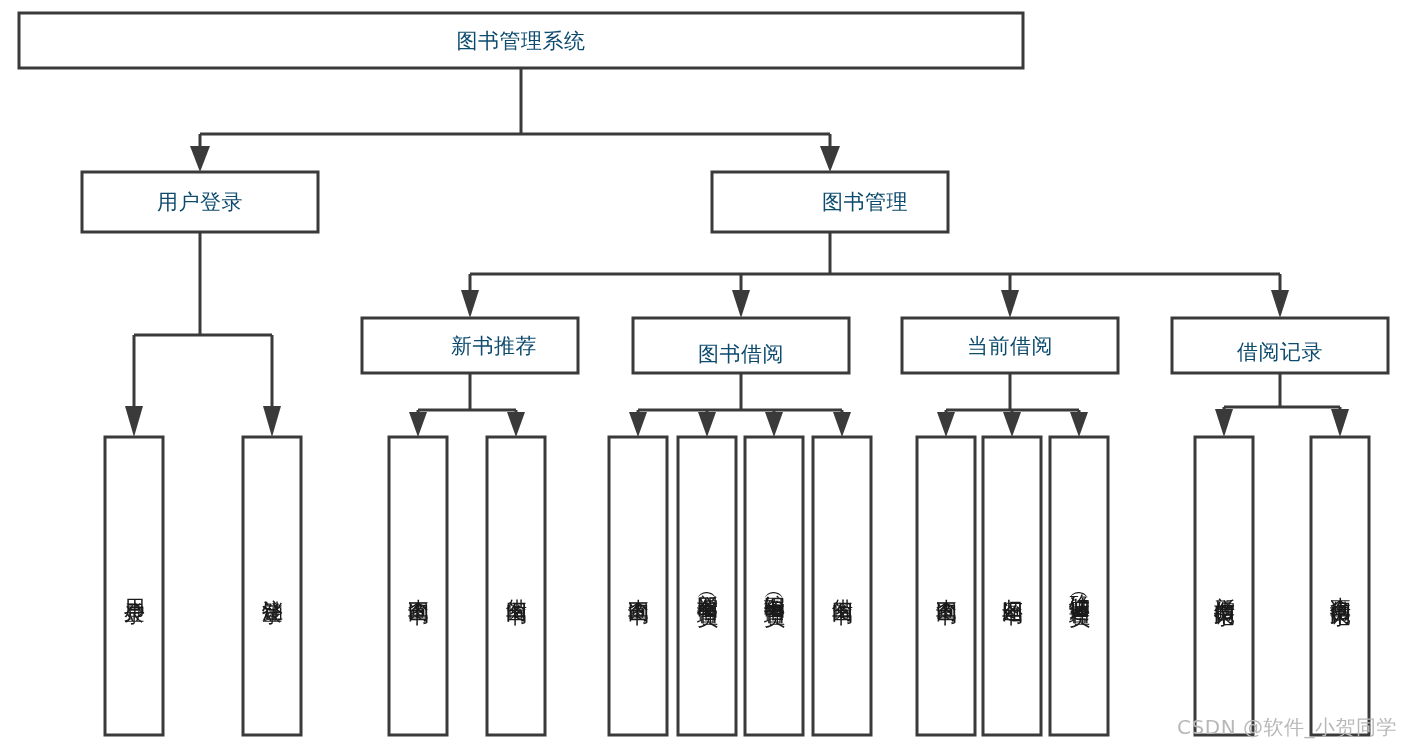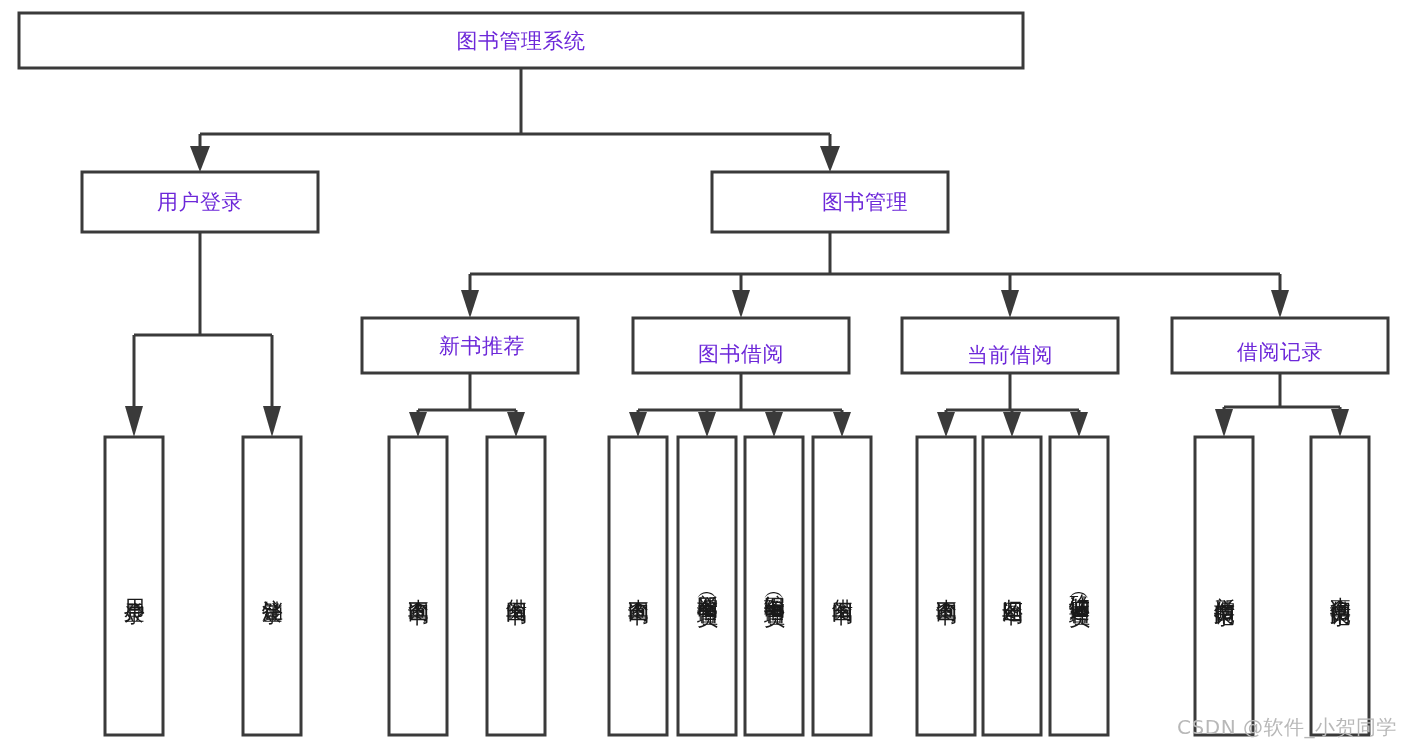--- a/index.html
+++ b/index.html
@@ -39,21 +39,21 @@
   }
   .arrow-head {
     fill: #3a3a3a;
     stroke: none;
   }
   .node-label-h {
     position: absolute;
     display: flex;
     align-items: center;
     justify-content: center;
-    color: #6d28d9;
+    color: #0c4a6e;
     font-size: 21px;
     letter-spacing: 0.5px;
     white-space: nowrap;
     pointer-events: none;
   }
   .node-label-v {
     position: absolute;
     display: flex;
     align-items: center;
     justify-content: center;
@@ -196,23 +196,23 @@
     <rect class="node-box" x="1050" y="437" width="58" height="298"></rect>
     <rect class="node-box" x="1195" y="437" width="58" height="298"></rect>
     <rect class="node-box" x="1311" y="437" width="58" height="298"></rect>
   </svg>
 
   <div class="node-label-h" style="left:19px; top:13px; width:1004px; height:55px;">图书管理系统</div>
 
   <div class="node-label-h" style="left:82px; top:172px; width:236px; height:60px;">用户登录</div>
   <div class="node-label-h" style="left:712px; top:172px; width:236px; height:60px;padding-left:35px;">图书管理</div>
 
-  <div class="node-label-h" style="left:362px; top:318px; width:240px; height:55px;">新书推荐</div>
+  <div class="node-label-h" style="left:362px; top:318px; width:240px; height:55px;padding-left:12px;">新书推荐</div>
   <div class="node-label-h" style="left:633px; top:318px; width:216px; height:72px;">图书借阅</div>
-  <div class="node-label-h" style="left:902px; top:318px; width:216px; height:55px;margin-top:9px;">当前借阅</div>
+  <div class="node-label-h" style="left:902px; top:318px; width:216px; height:55px;">当前借阅</div>
   <div class="node-label-h" style="left:1172px; top:318px; width:216px; height:68px;">借阅记录</div>
 
   <div class="node-label-v" style="left:105px; top:437px; width:58px; height:298px;">用户登录</div>
   <div class="node-label-v" style="left:243px; top:437px; width:58px; height:298px;">注销登录</div>
   <div class="node-label-v" style="left:389px; top:437px; width:58px; height:298px;">查询图书</div>
   <div class="node-label-v" style="left:487px; top:437px; width:58px; height:298px;">借阅图书</div>
   <div class="node-label-v" style="left:609px; top:437px; width:58px; height:298px;">查询图书</div>
   <div class="node-label-v" style="left:678px; top:437px; width:58px; height:298px;">新增图书（管理员）</div>
   <div class="node-label-v" style="left:745px; top:437px; width:58px; height:298px;">编辑图书（管理员）</div>
   <div class="node-label-v" style="left:813px; top:437px; width:58px; height:298px;">借阅图书</div>

